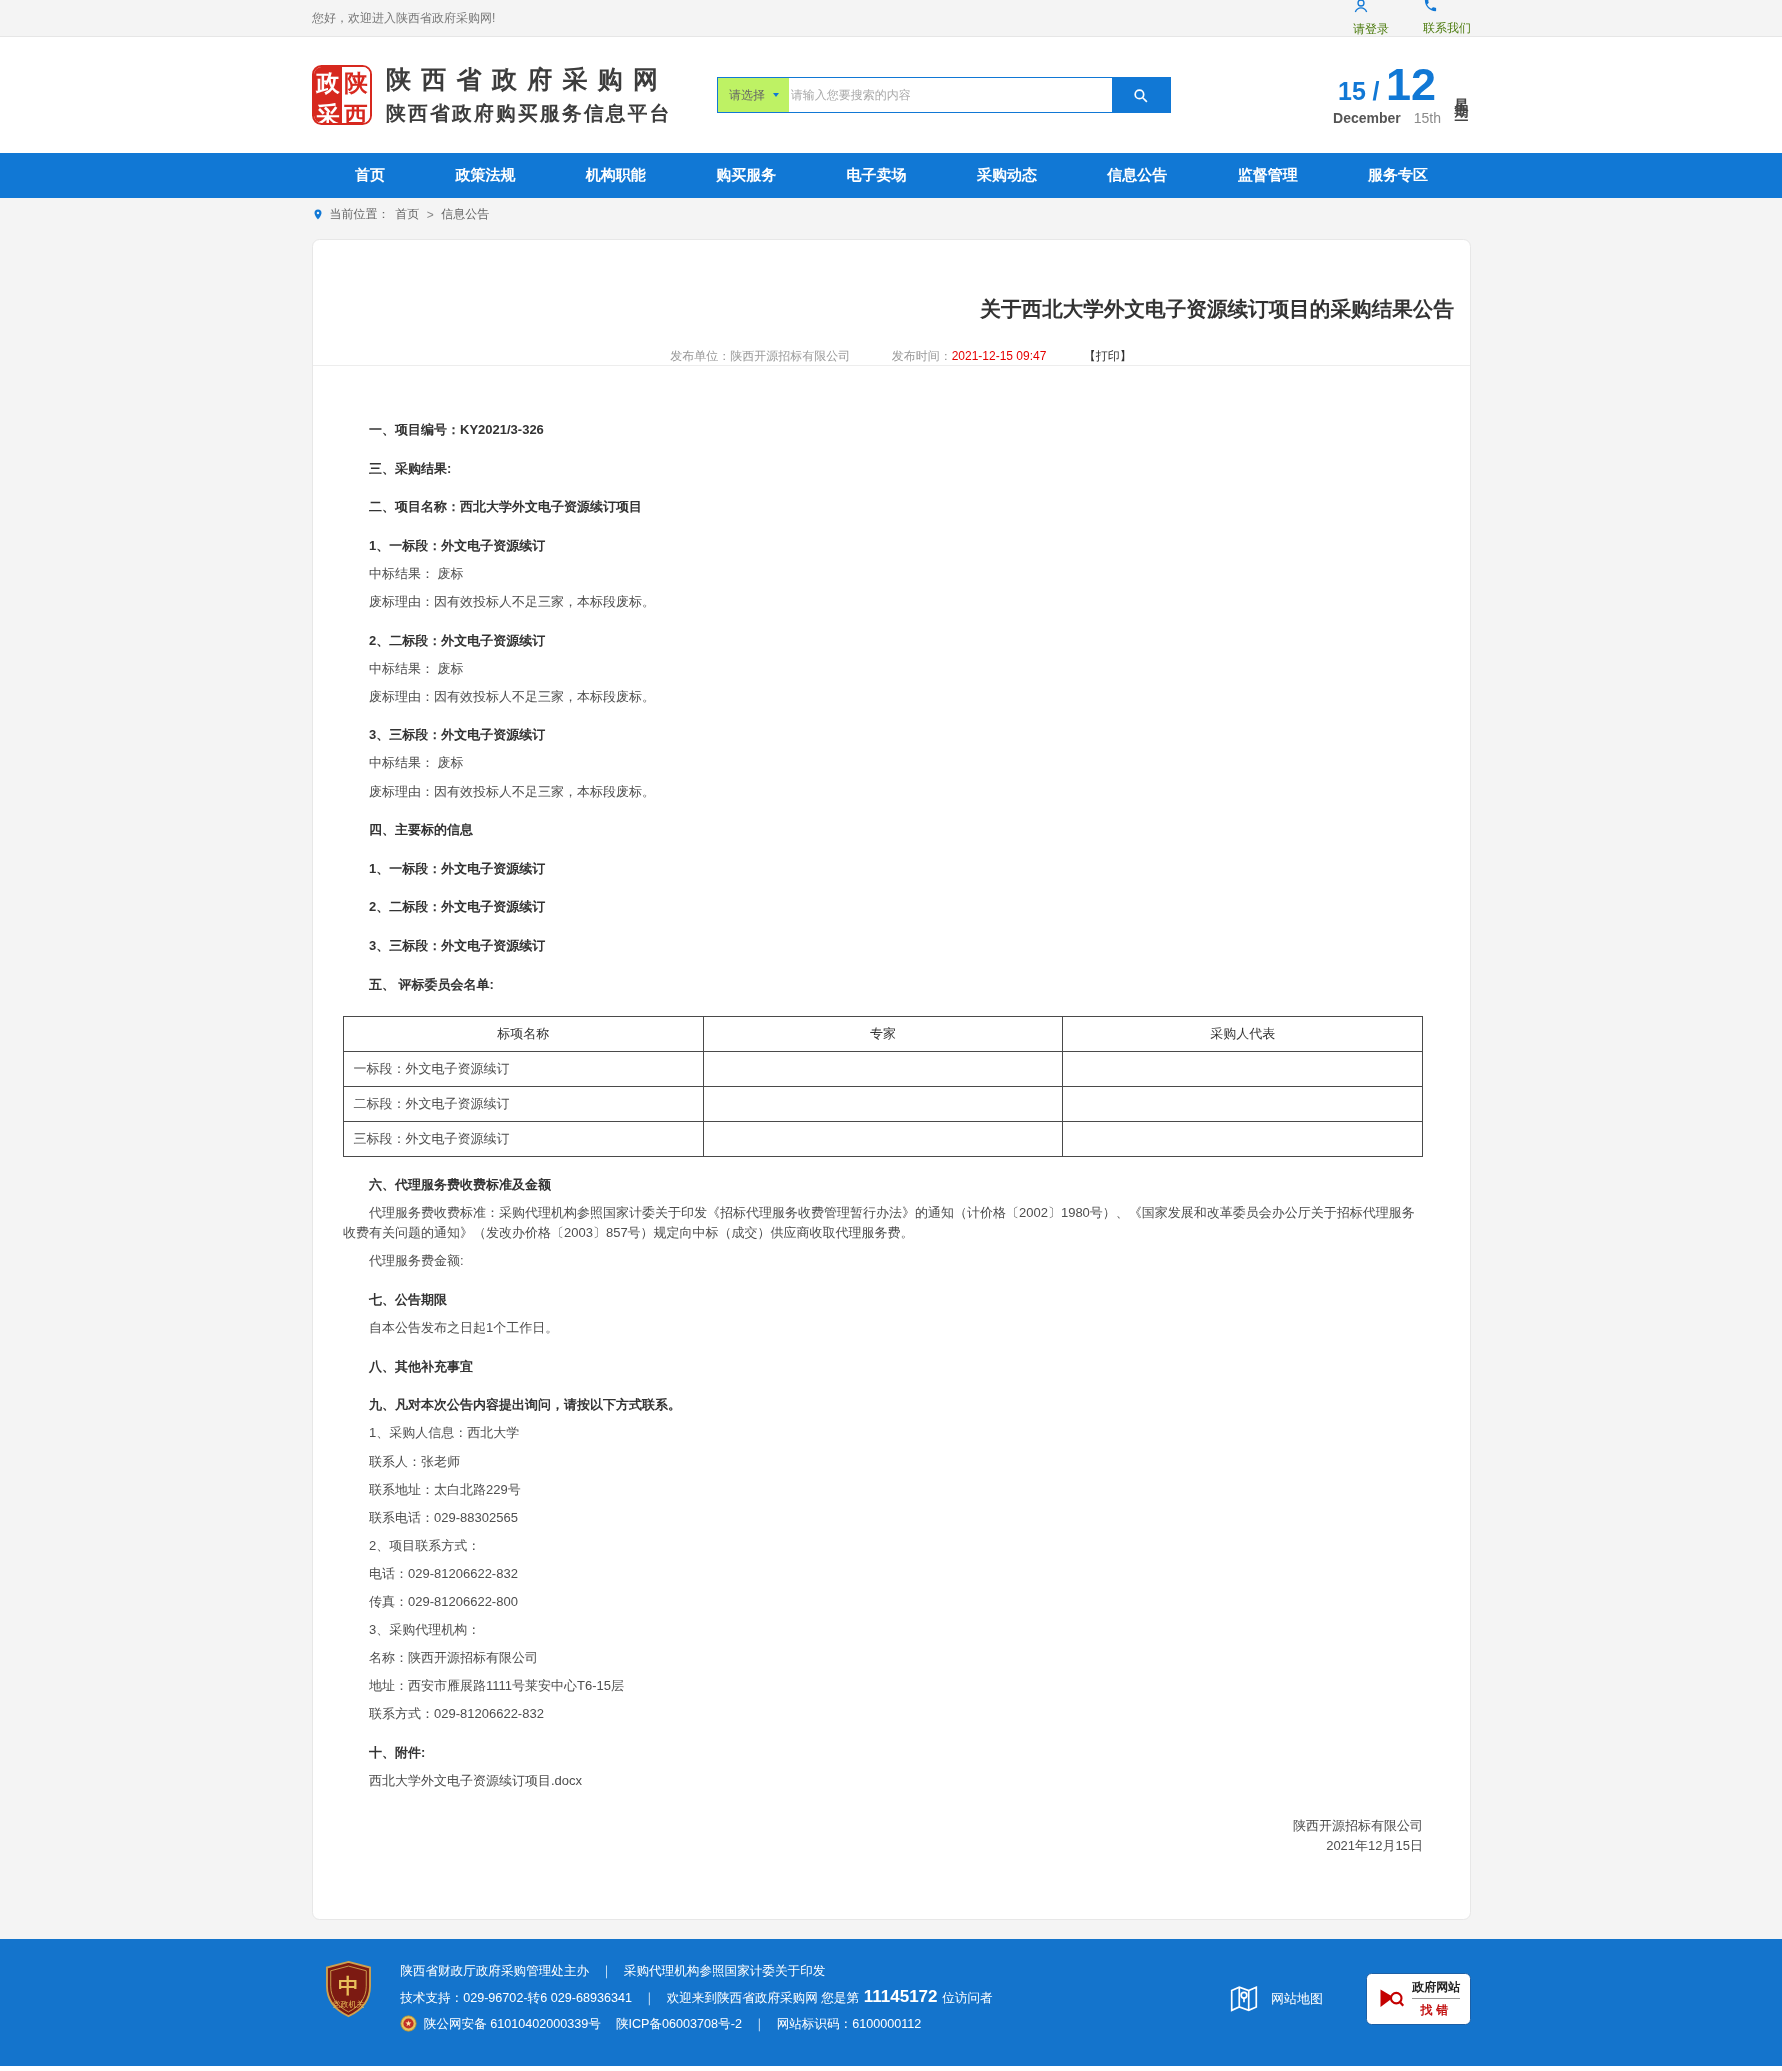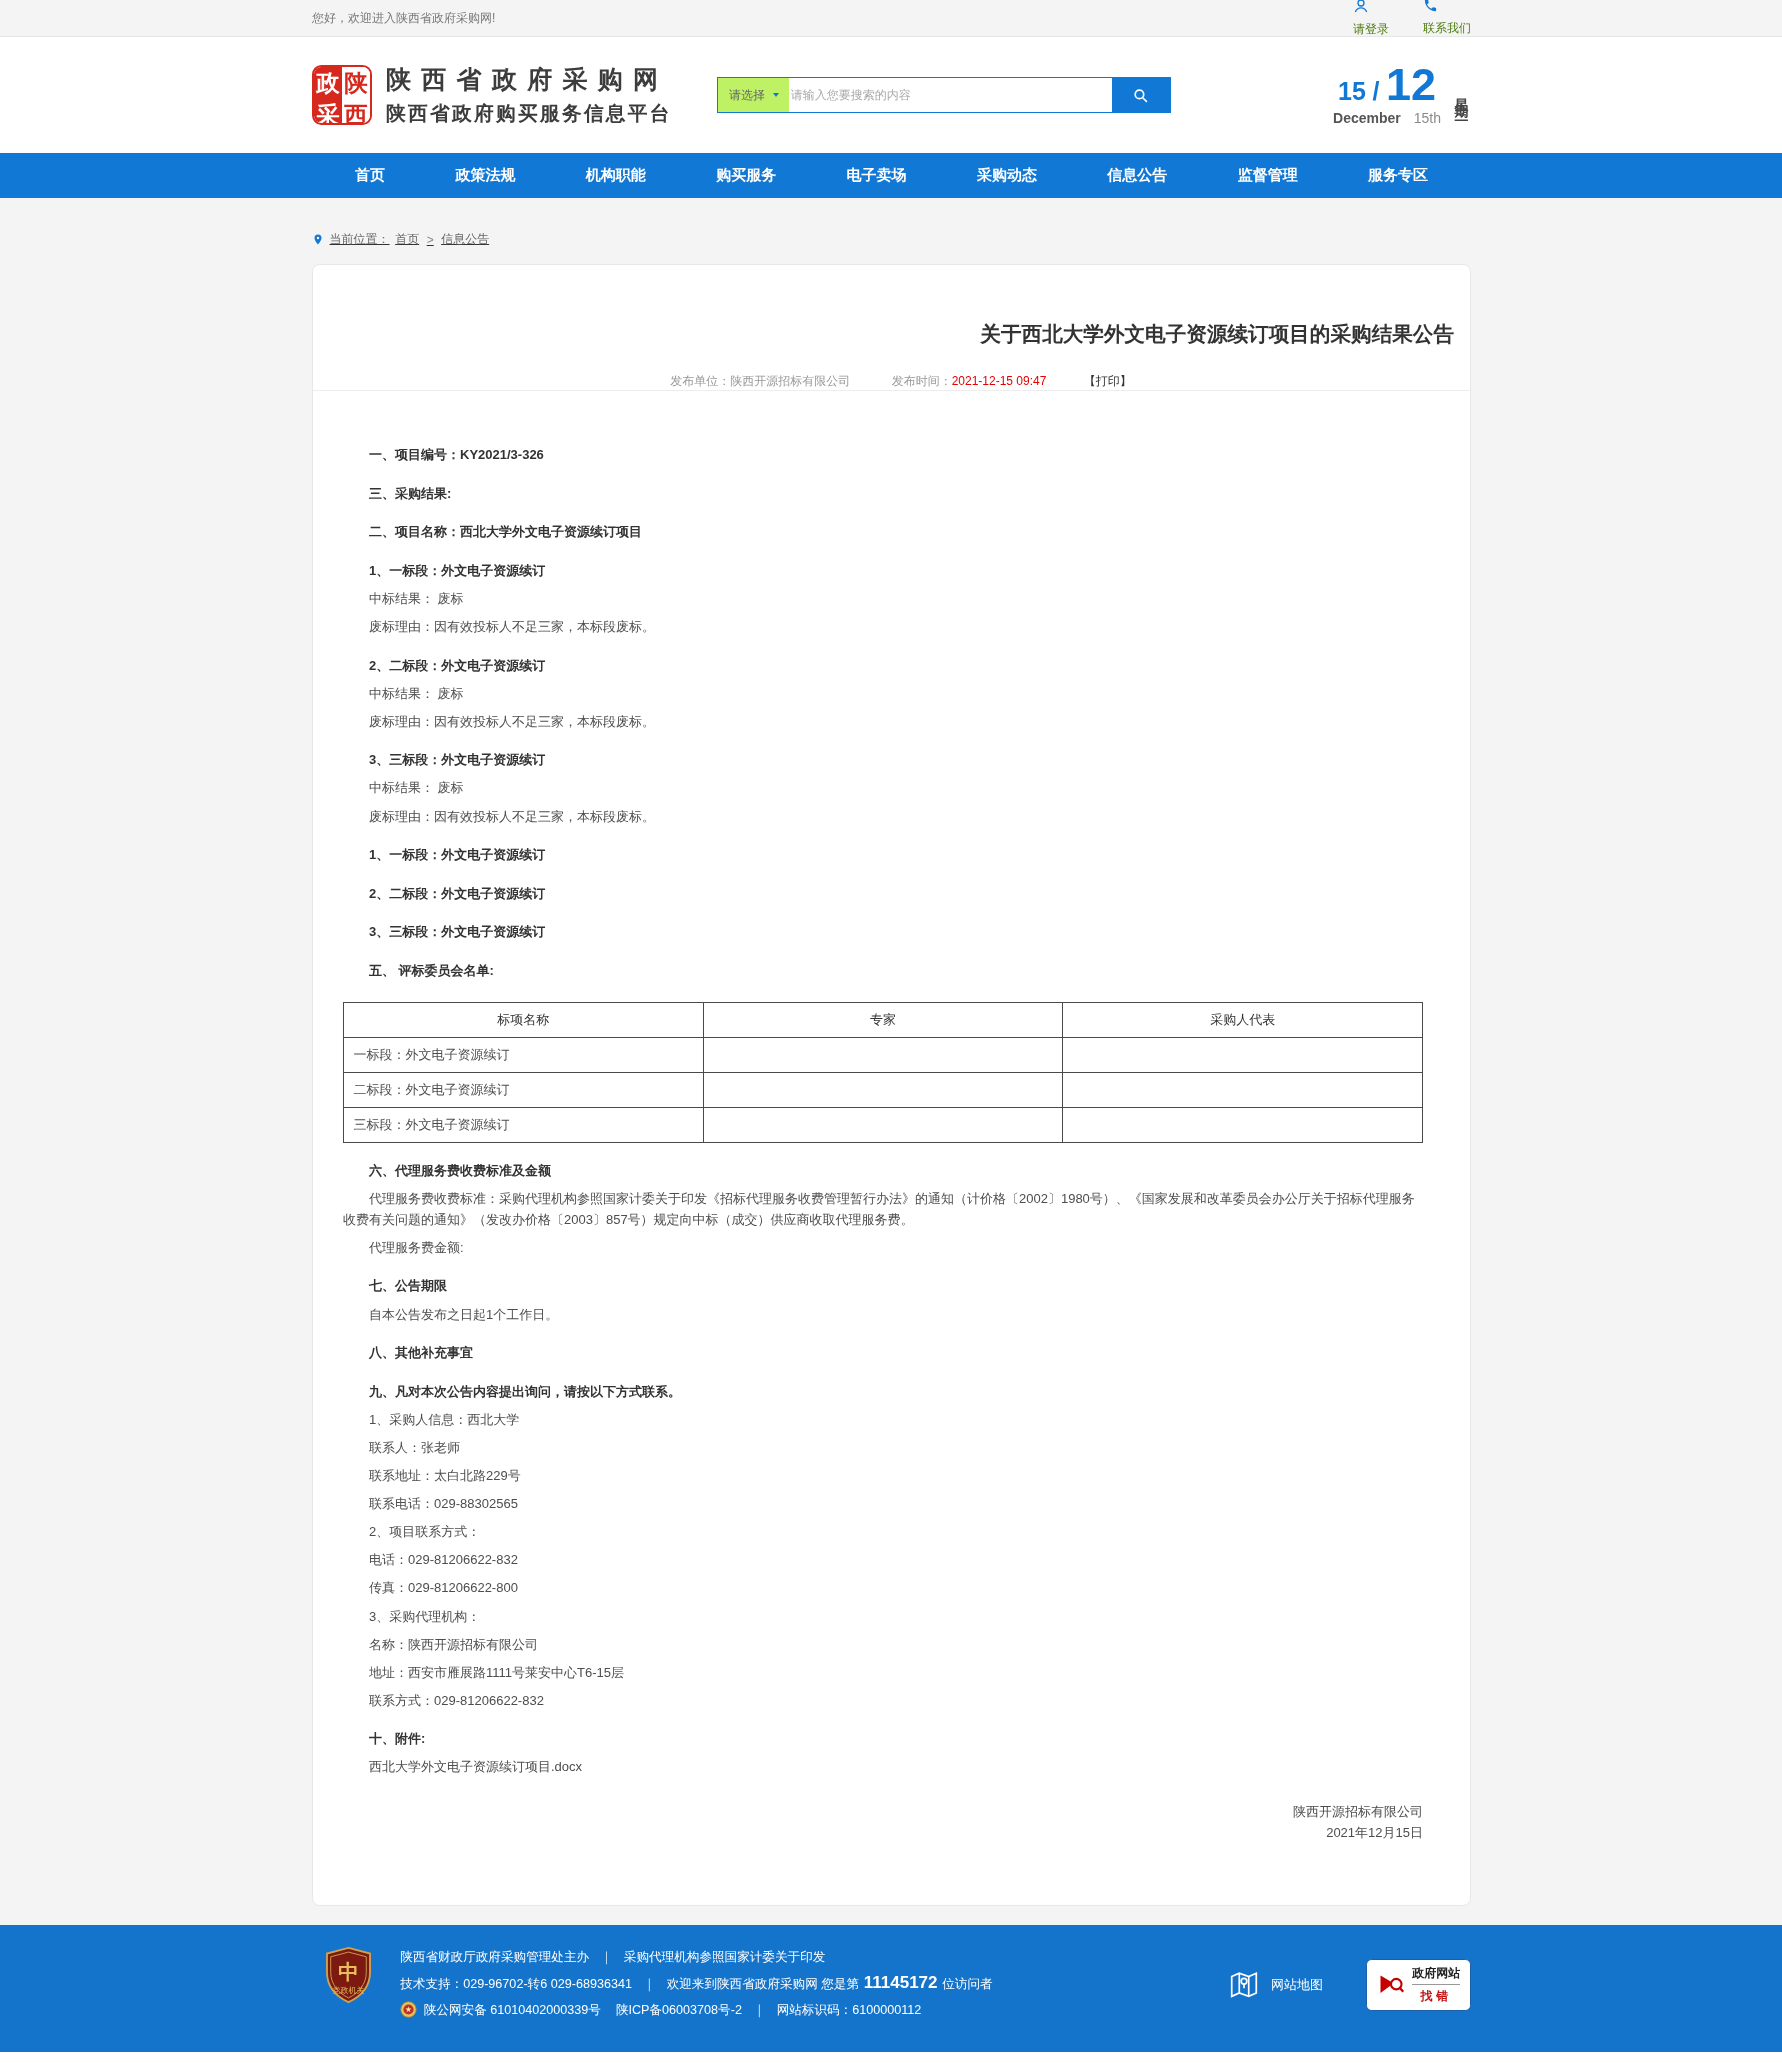--- a/index.html
+++ b/index.html
@@ -47,21 +47,21 @@
   .d-ordinal { color:#8a8a8a; }
   .weekday { writing-mode:vertical-rl; font-size:14px; font-weight:bold; color:#444; letter-spacing:5.6px; }
 
   
   .nav { background:#1178d5; height:45px; }
   .nav-inner { height:100%; display:flex; align-items:center; justify-content:space-between; padding:0 43px; }
   .nav-item { color:#fff; font-size:15px; font-weight:bold; text-decoration:none; cursor:pointer; white-space:nowrap; }
 
   
   .main { background:#f4f4f4; padding-bottom:19px; }
-  .crumb-row { padding:33px 0 16px;text-decoration:underline; }
+  .crumb-row { padding:8px 0 16px; }
   .crumb { display:flex; align-items:center; gap:5.6px; font-size:12px; color:#666; }
   .crumb a { color:#666; text-decoration:none; cursor:pointer; }
   .crumb .sep { margin:0 1.9px; color:#888; }
 
   
   .card { background:#fff; border:0.9px solid #e7e7e7; border-radius:7.5px; padding:39px 0 62px; }
   .article-title { margin:16px; text-align:right; font-size:20.6px; font-weight:bold; color:#333; }
   .article-meta { margin-top:25px; border-bottom:0.9px solid #ededed; text-align:center; font-size:12px; color:#999; }
   .meta-item { margin:0 19px; }
   .meta-time { color:#e60000; }
@@ -215,20 +215,21 @@
       <p class="head">二、项目名称：西北大学外文电子资源续订项目</p>
       <p class="head">1、一标段：外文电子资源续订</p>
       <p>中标结果： 废标</p>
       <p>废标理由：因有效投标人不足三家，本标段废标。</p>
       <p class="head">2、二标段：外文电子资源续订</p>
       <p>中标结果： 废标</p>
       <p>废标理由：因有效投标人不足三家，本标段废标。</p>
       <p class="head">3、三标段：外文电子资源续订</p>
       <p>中标结果： 废标</p>
       <p>废标理由：因有效投标人不足三家，本标段废标。</p>
+      <p class="head">四、主要标的信息</p>
       <p class="head">1、一标段：外文电子资源续订</p>
       <p class="head">2、二标段：外文电子资源续订</p>
       <p class="head">3、三标段：外文电子资源续订</p>
       <p class="head">五、 评标委员会名单:</p>
 
       <table class="committee-table">
         <thead>
           <tr>
             <th>标项名称</th>
             <th>专家</th>

